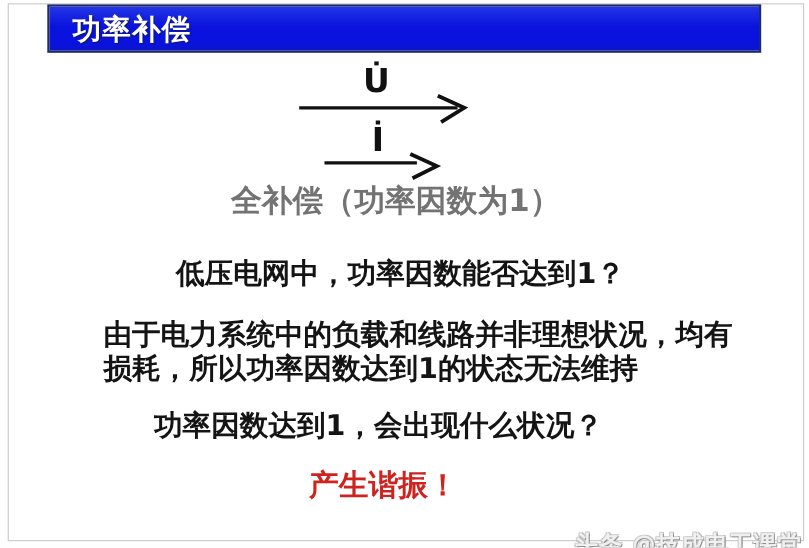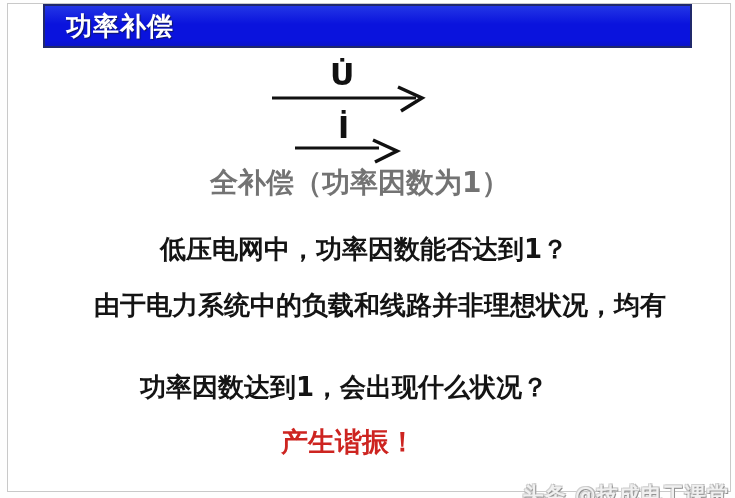--- a/index.html
+++ b/index.html
@@ -133,20 +133,21 @@
     <line x1="2" y1="14" x2="86" y2="14" stroke="#111111" stroke-width="3"></line>
     <polyline points="80,6 104,17 82,28" fill="none" stroke="#111111" stroke-width="3.5"></polyline>
   </svg>
 
   <div class="red-subtitle">全补偿（功率因数为1）</div>
 
   <div class="q1">低压电网中，功率因数能否达到1？</div>
 
   <div class="para">
     <div>由于电力系统中的负载和线路并非理想状况，均有</div>
+    <div>损耗，所以功率因数达到1的状态无法维持</div>
   </div>
 
   <div class="q2">功率因数达到1，会出现什么状况？</div>
 
   <div class="red-conclusion">产生谐振！</div>
 
   <div class="watermark">头条 @技成电工课堂</div>
 
 </div>
 

